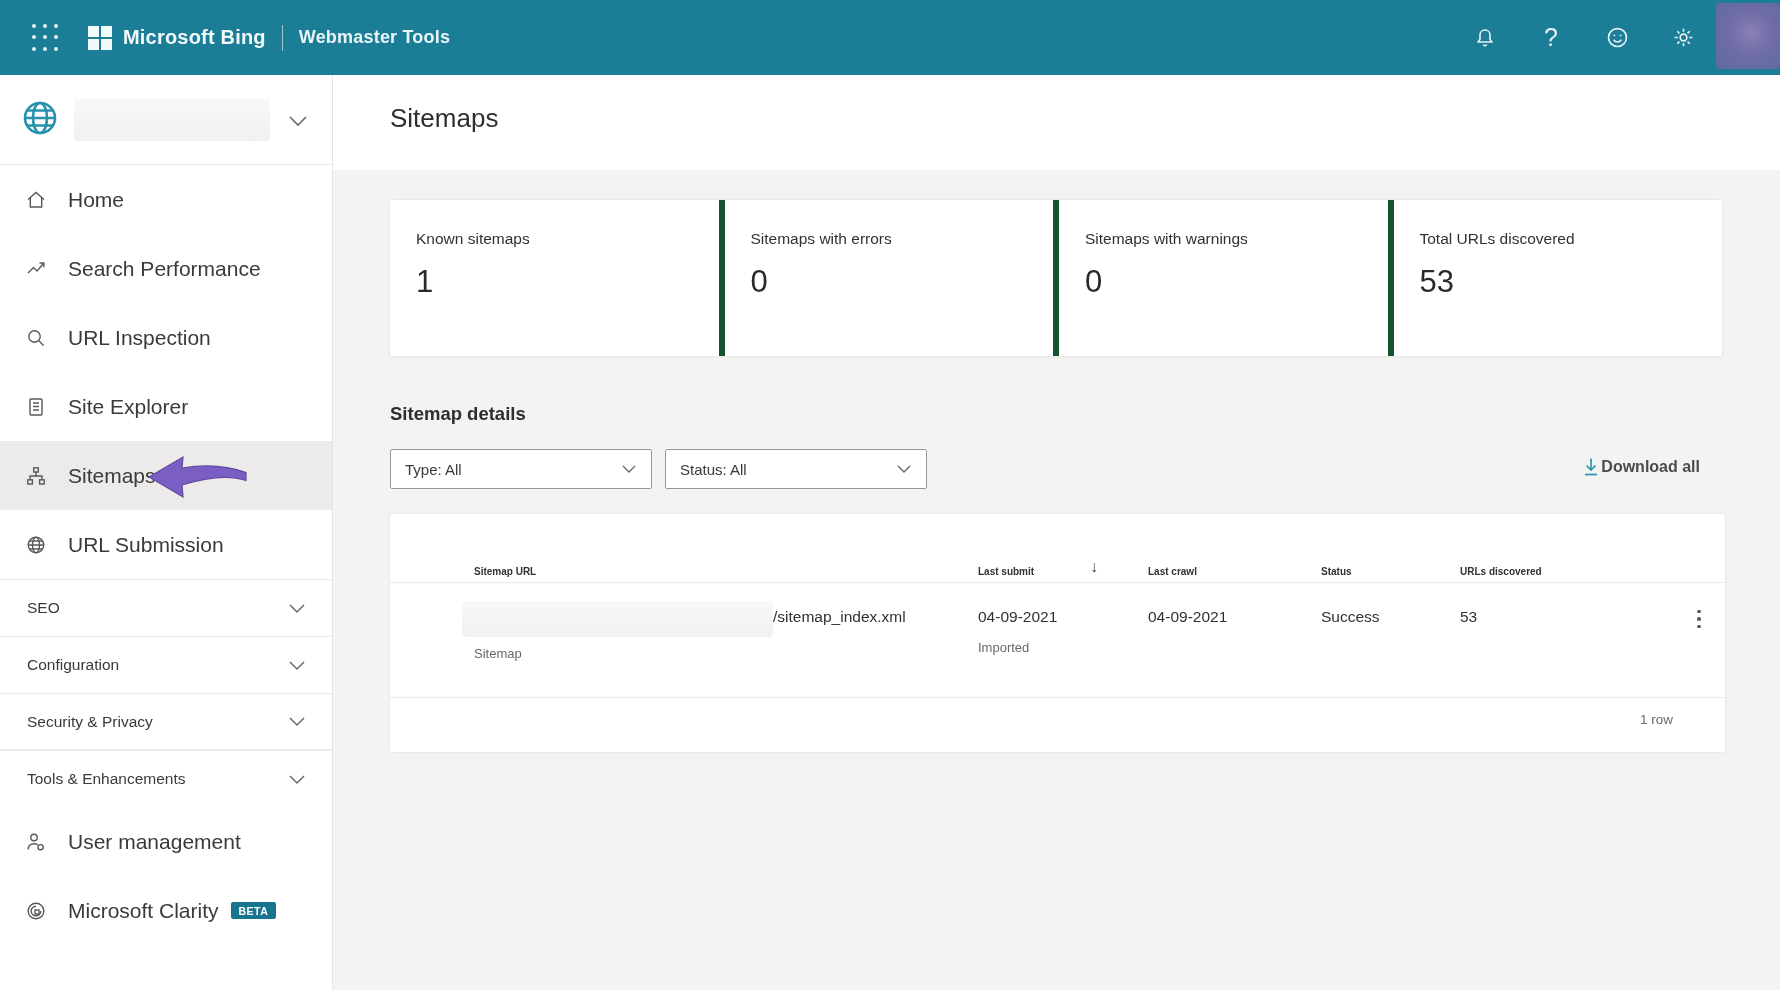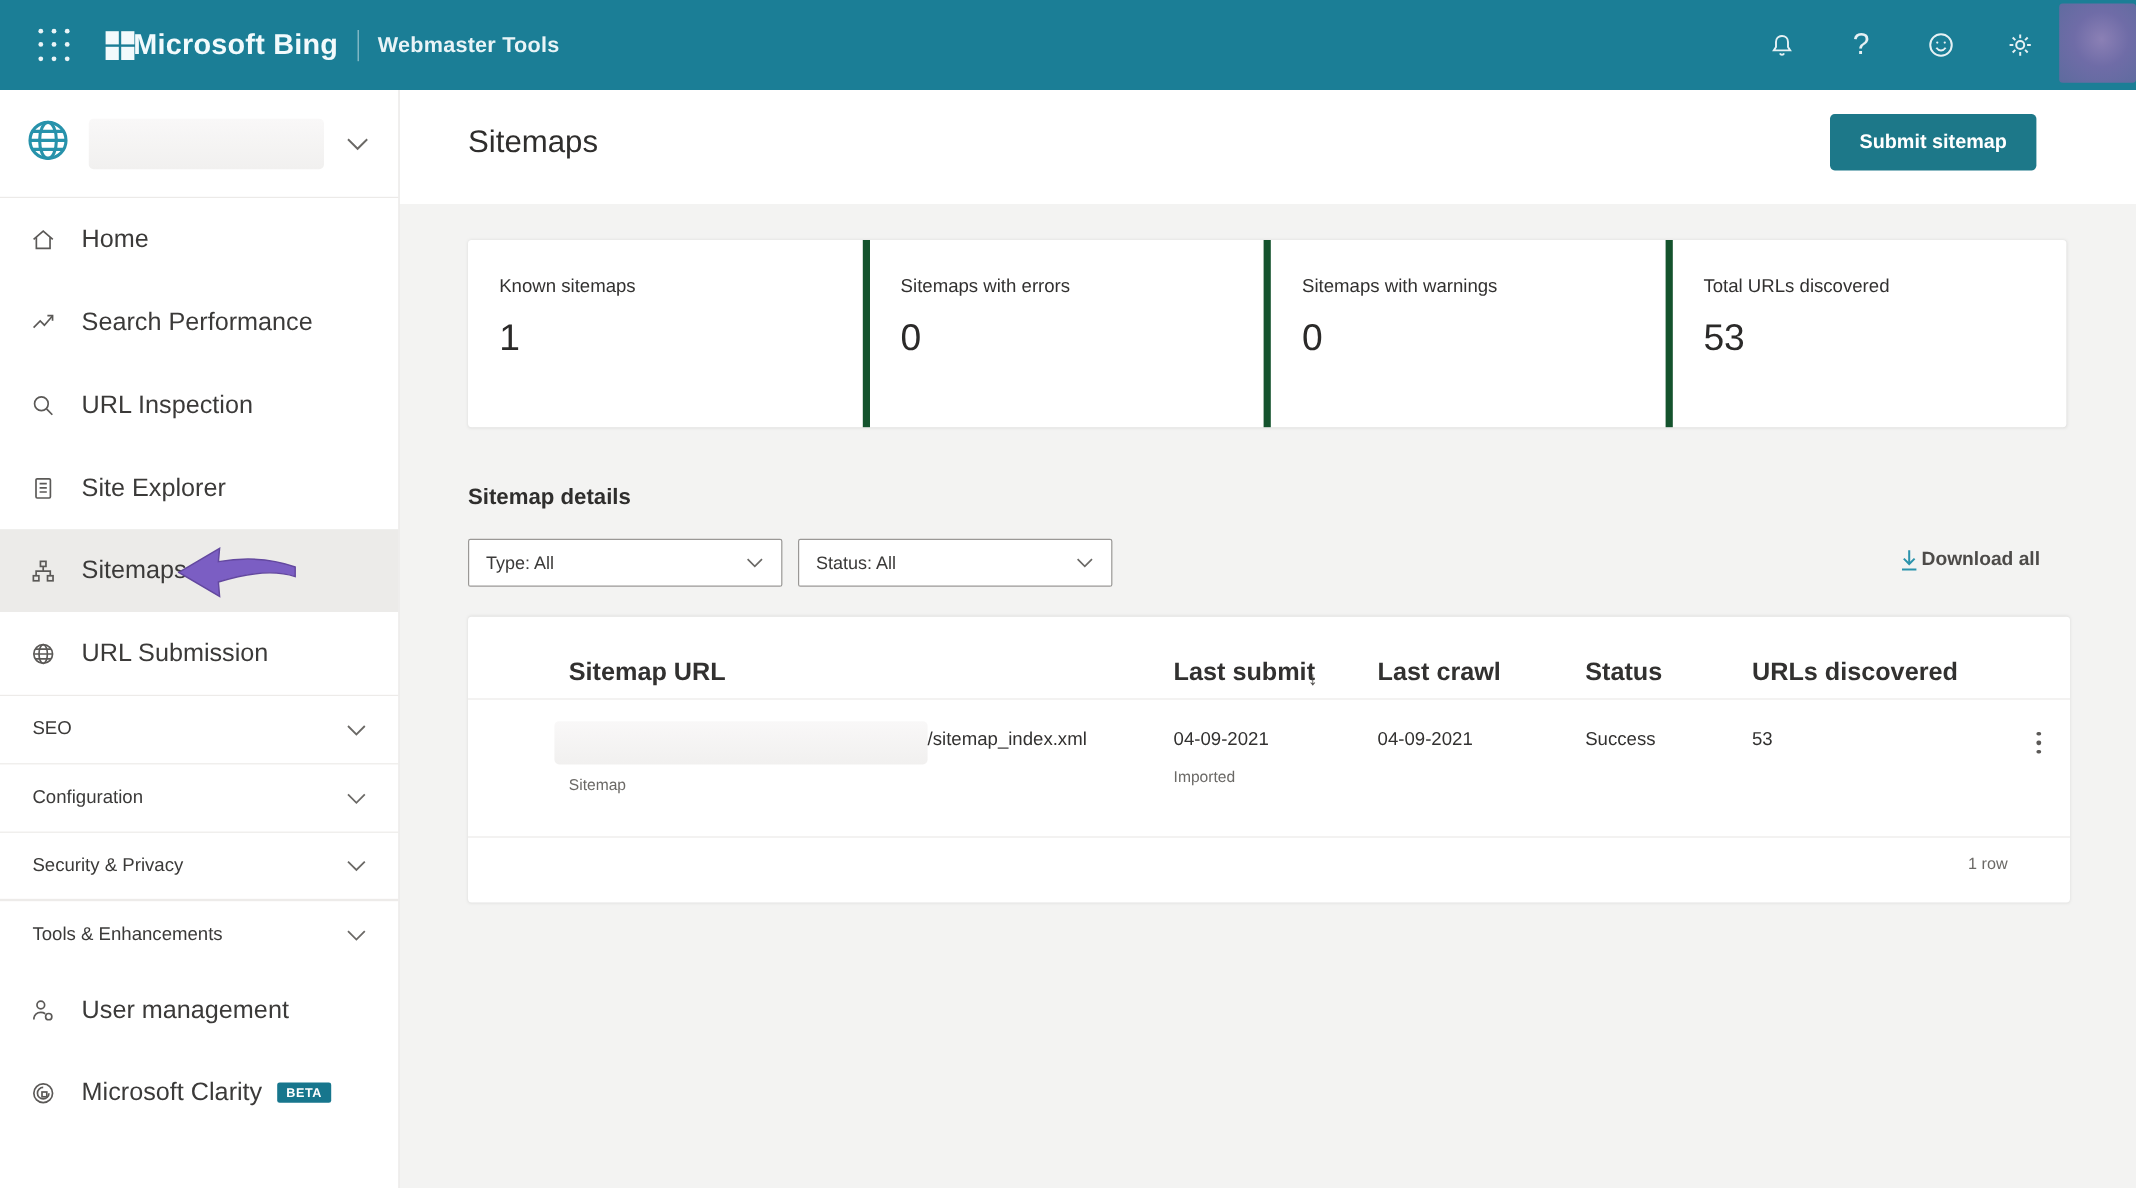--- a/index.html
+++ b/index.html
@@ -8,21 +8,21 @@
 
   
   .topbar { position:absolute; left:0; top:0; width:1780px; height:75px;
     background:#1b7e96; display:flex; align-items:center; z-index:30; }
   .waffle { margin-left:28px; width:34px; height:34px; display:grid;
     grid-template-columns:repeat(3,1fr); place-items:center; cursor:pointer; }
   .waffle i { width:4px; height:4px; border-radius:50%; background:#eaf4f7; }
   .mslogo { margin-left:26px; width:23px; height:23px; display:grid;
     grid-template-columns:11px 11px; grid-template-rows:11px 11px; gap:1.5px; }
   .mslogo i { background:#f2fafc; }
-  .brand { font-size:24px; font-weight:bold; color:#f2fafc; letter-spacing:.2px; }
+  .brand { margin-left:12px; font-size:20px; font-weight:bold; color:#f2fafc; letter-spacing:.2px; }
   .brand-divider { margin:0 16px; width:1px; height:26px; background:rgba(255,255,255,.55); }
   .suite { font-size:18px; font-weight:bold; color:#e9f4f7; letter-spacing:.2px; }
   .topbar-right { position:absolute; right:84px; top:0; height:75px;
     display:flex; align-items:center; gap:40px; }
   .tb-icon { width:26px; height:26px; display:flex; align-items:center;
     justify-content:center; cursor:pointer; color:#e6f1f4; }
   .tb-icon svg { display:block; }
   .help-glyph { font-size:25px; font-weight:400; color:#e6f1f4; line-height:1; }
   .avatar { position:absolute; right:0; top:3px; width:64px; height:66px; border-radius:3px;
     background:radial-gradient(circle at 55% 45%, #8b80b5 0%, #6f6ca7 45%, #5d6b9e 100%);
@@ -79,21 +79,21 @@
   .dropdown { width:262px; height:40px; background:#fff; border:1px solid #9a9896;
     border-radius:2px; display:flex; align-items:center; justify-content:space-between;
     padding:0 14px 0 14px; cursor:pointer; }
   .dropdown-label { font-size:15px; color:#3b3a39; }
   .download-all { position:absolute; right:80px; top:381px; display:flex;
     align-items:center; cursor:pointer; }
   .download-label { font-size:16px; font-weight:bold; color:#4d4b49; }
 
   .table-card { position:absolute; left:57px; top:439px; width:1335px; height:238px;
     background:#fff; border-radius:3px; box-shadow:0 0 3px rgba(0,0,0,.10); }
-  .th { position:absolute; top:35px; font-size:21px; font-weight:bold; color:#323130; }
+  .th { position:absolute; top:52px; font-size:10px; font-weight:bold; color:#323130; }
   .th-url { left:84px; }  .th-submit { left:588px; } .th-crawl { left:758px; }
   .th-status { left:931px; } .th-urls { left:1070px; }
   .sort-glyph { position:absolute; left:700px; top:44px; font-size:16px; color:#4d4b49; }
   .thead-divider { position:absolute; left:0; top:68px; width:100%; height:1px; background:#eceae8; }
 
   .url-blur { position:absolute; left:72px; top:87px; width:311px; height:36px; }
   .td { position:absolute; font-size:15.5px; color:#323130; }
   .td-url { left:383px; top:94px; }
   .td-url-type { left:84px; top:132px; font-size:13px; color:#6b6966; }
   .td-submit { left:588px; top:94px; }
@@ -292,21 +292,20 @@
 
   <svg class="arrow-overlay" viewBox="0 0 100 44">
     <path d="M1,22 L35,2 L34,13 C58,9 80,11 98,17.5 L98,25.5 C80,19.5 58,22.5 34,30 L35,42 Z" fill="#7b5ec3" stroke="#63489f" stroke-width="1.2"></path>
   </svg>
 </div>
 
 <div class="main">
 
   <div class="page-header">
     <div class="page-title">Sitemaps</div>
-    <button class="submit-btn">Submit sitemap</button>
   </div>
 
   <div class="cards">
     <div class="card-cell">
       <div class="card-label">Known sitemaps</div>
       <div class="card-value">1</div>
     </div>
     <div class="card-cell">
       <div class="card-label">Sitemaps with errors</div>
       <div class="card-value">0</div>

